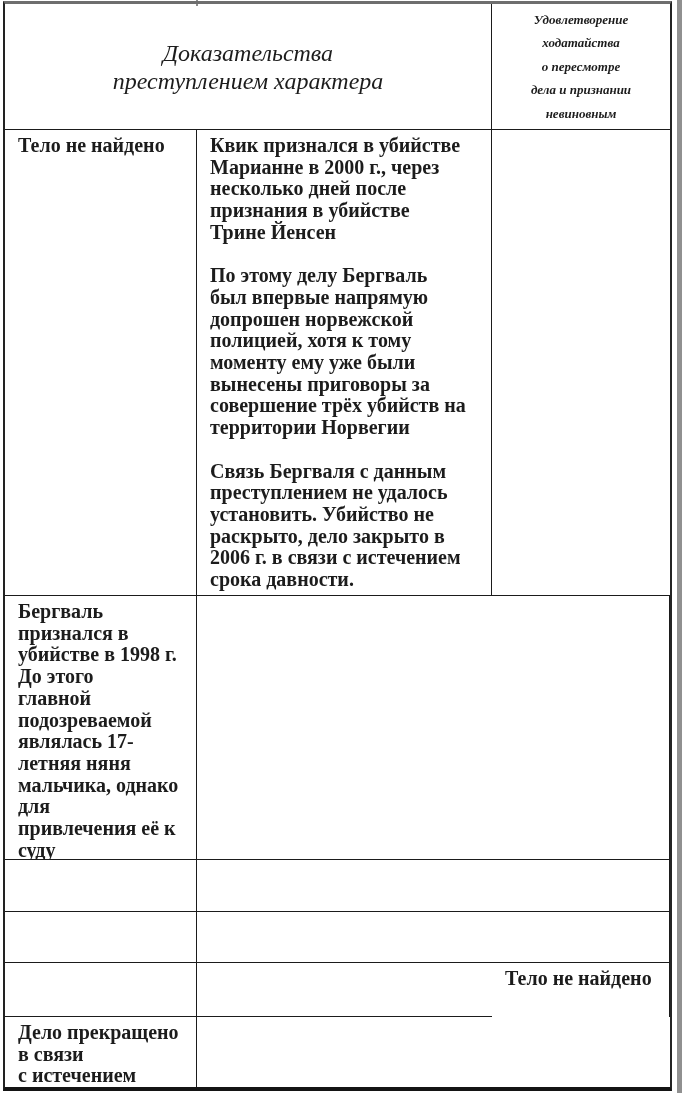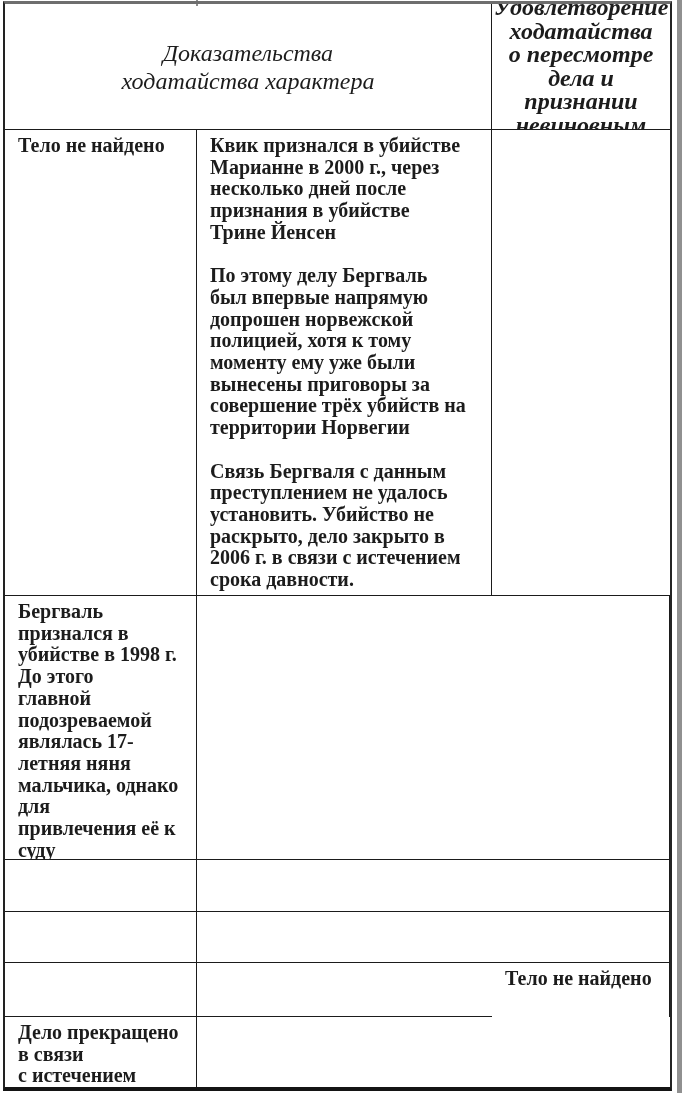--- a/index.html
+++ b/index.html
@@ -69,36 +69,36 @@
     padding: 2px 4px;
   }
   .hdr-evidence {
     grid-column: 1 / 3;
     font-size: 24px;
     line-height: 28px;
     font-weight: 500;
   }
   .hdr-petition {
     grid-column: 3 / 4;
-    font-size: 24px;
+    font-size: 13px;
     line-height: 23.5px;
     font-weight: 700;
   }
 </style>
 </head>
 <body>
 
 <div class="page">
 
   <div class="top-tick"></div>
 
   <div class="tbl">
 
     <div class="c hdr hdr-evidence">Доказательства
-ходатайства характера</div>
+преступлением характера</div>
     <div class="c hdr hdr-petition no-r">Удовлетворение
 ходатайства
 о пересмотре
 дела и признании
 невиновным</div>
 
     <div class="c">Тело не найдено</div>
     <div class="c">Квик признался в убийстве
 Марианне в 2000 г., через
 несколько дней после

